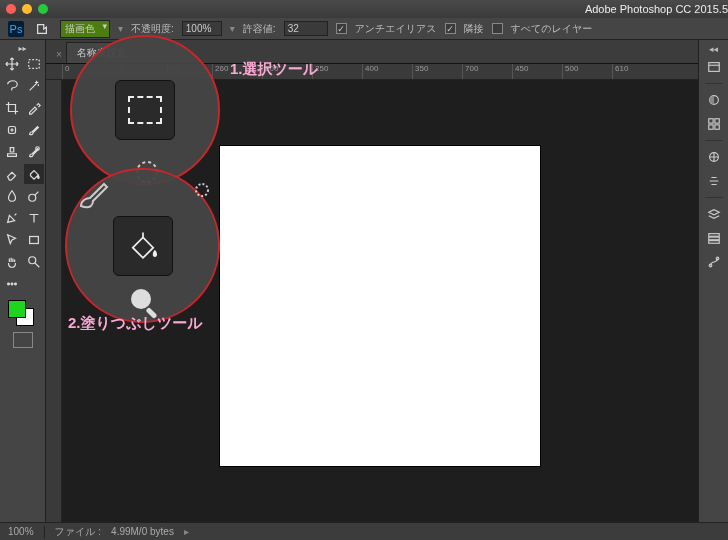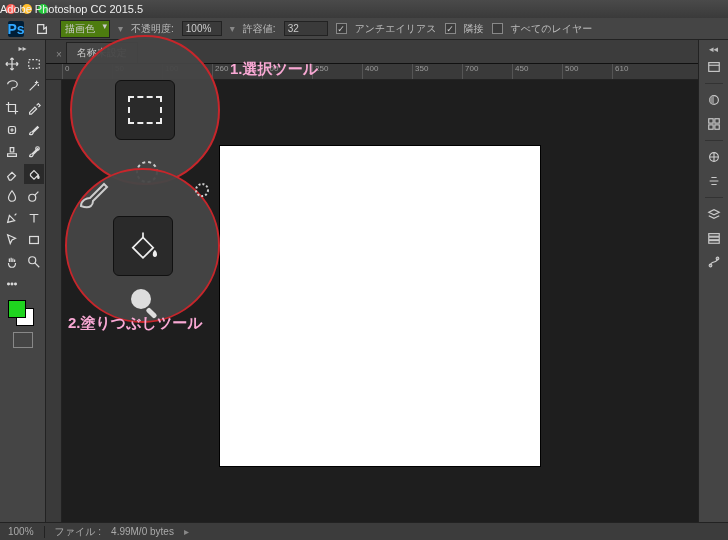--- a/index.html
+++ b/index.html
@@ -25,31 +25,31 @@
   .title-bar {
     height: 18px;
     background: linear-gradient(#4a4a4a,#3a3a3a);
     display: flex; align-items: center;
     padding: 0 6px;
     position: relative;
   }
   .traffic { display: flex; gap: 6px; }
   .tl { width: 10px; height: 10px; border-radius: 50%; }
   .tl.red { background:#ff5f56; } .tl.yellow{background:#ffbd2e;} .tl.green{background:#27c93f;}
-  .title-text { position: absolute; left: 0; right: 9px; text-align: left; font-size: 11px; color: #eee; }
+  .title-text { position: absolute; left: 0; right: 0; text-align: right; font-size: 11px; color: #eee; }
   
   .options-bar {
     height: 22px;
     background: #454545;
     border-bottom: 1px solid #222;
     display:flex; align-items:center; gap:8px;
     padding: 0 8px;
     font-size: 10px;
   }
-  .ps-logo { width:16px;height:16px;background:#001e36;color:#31a8ff;font-weight:bold;font-size:14px;display:flex;align-items:center;justify-content:center;border-radius:2px;}
+  .ps-logo { width:16px;height:16px;background:#001e36;color:#31a8ff;font-weight:normal;font-size:11px;display:flex;align-items:center;justify-content:center;border-radius:2px;}
   .dropdown { background:#4d7c0f;border:1px solid #222;padding:1px 14px 1px 4px;position:relative;}
   .dropdown:after{content:"▾";position:absolute;right:2px;top:0;font-size:9px;}
   .num-input{width:40px;background:#3a3a3a;border:1px solid #222;color:#ccc;padding:1px 3px;}
   .chkbox{width:11px;height:11px;border:1px solid #888;display:inline-flex;align-items:center;justify-content:center;font-size:9px;background:#3a3a3a;color:#ccc;}
   .chkbox.checked:after{content:"✓";}
   .opt-label{color:#bbb;}
   
   .main-row {
     display:flex;
     height: calc(100% - 18px - 22px - 18px);

